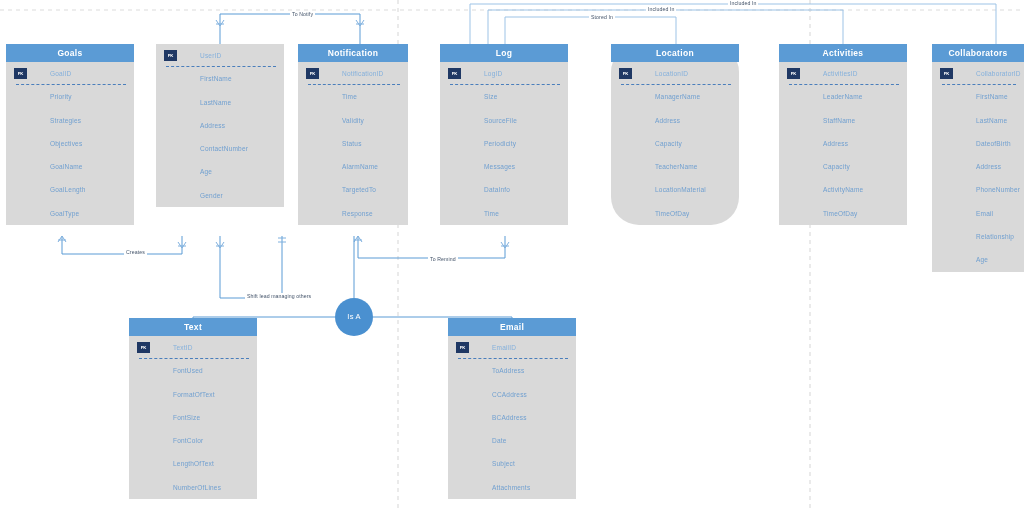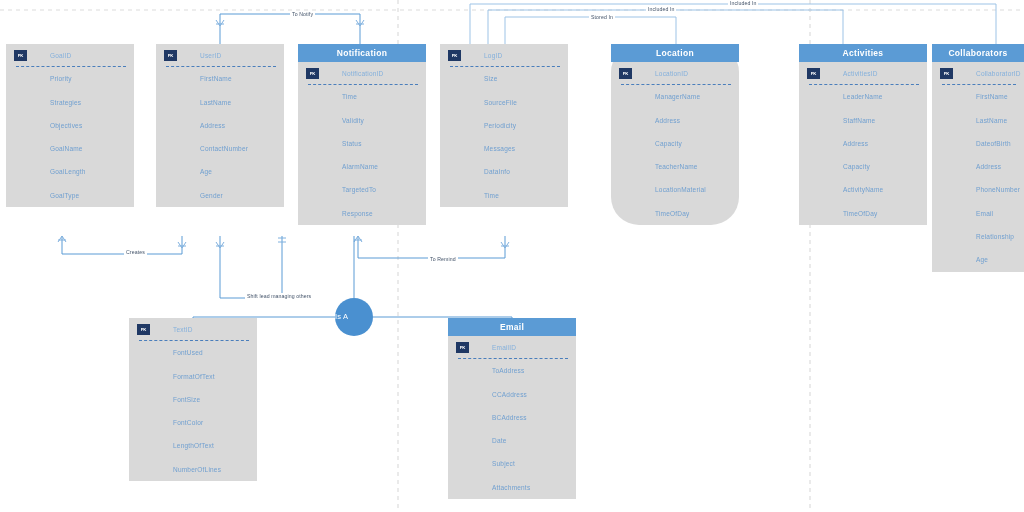--- a/index.html
+++ b/index.html
@@ -83,21 +83,21 @@
   }
   .isa-node {
     position: absolute;
     width: 38px;
     height: 38px;
     border-radius: 50%;
     background: #4a90d0;
     color: #ffffff;
     font-size: 7.5px;
     line-height: 38px;
-    text-align: left;
+    text-align: center;
     letter-spacing: 0.2px;
   }
   .rel-label {
     position: absolute;
     font-size: 5.2px;
     color: #44546a;
     background: #ffffff;
     padding: 0 2px;
     white-space: nowrap;
     letter-spacing: 0.1px;
@@ -151,20 +151,21 @@
 
     <path class="w" d="M373,317 L512,317 L512,318"></path>
 
     <path class="cf" d="M672,74 L676,68 L680,74 M672,72 L680,72"></path>
     <path class="cf" d="M839,74 L843,68 L847,74 M839,72 L847,72"></path>
     <path class="cf" d="M992,74 L996,68 L1000,74 M992,72 L1000,72"></path>
   </svg>
 
   <div id="entity-layer">
       <div class="entity" style="left: 6px; top: 44px; width: 128px;">
+        <div class="entity-header">Goals</div>
         <div class="entity-body">
           <div class="field pk"><span class="pk-badge">PK</span><span>GoalID</span><span class="pk-divider" style="bottom: 0px;"></span></div>
           <div class="field"><span>Priority</span></div>
           <div class="field"><span>Strategies</span></div>
           <div class="field"><span>Objectives</span></div>
           <div class="field"><span>GoalName</span></div>
           <div class="field"><span>GoalLength</span></div>
           <div class="field"><span>GoalType</span></div>
         </div>
       </div>
@@ -172,33 +173,34 @@
         <div class="entity-body">
           <div class="field pk"><span class="pk-badge">PK</span><span>UserID</span><span class="pk-divider" style="bottom: 0px;"></span></div>
           <div class="field"><span>FirstName</span></div>
           <div class="field"><span>LastName</span></div>
           <div class="field"><span>Address</span></div>
           <div class="field"><span>ContactNumber</span></div>
           <div class="field"><span>Age</span></div>
           <div class="field"><span>Gender</span></div>
         </div>
       </div>
-      <div class="entity" style="left: 298px; top: 44px; width: 128px;">
+      <div class="entity" style="left: 298px; top: 44px; width: 110px;">
         <div class="entity-header">Notification</div>
         <div class="entity-body">
           <div class="field pk"><span class="pk-badge">PK</span><span>NotificationID</span><span class="pk-divider" style="bottom: 0px;"></span></div>
           <div class="field"><span>Time</span></div>
           <div class="field"><span>Validity</span></div>
           <div class="field"><span>Status</span></div>
           <div class="field"><span>AlarmName</span></div>
           <div class="field"><span>TargetedTo</span></div>
           <div class="field"><span>Response</span></div>
         </div>
       </div>
       <div class="entity" style="left: 440px; top: 44px; width: 128px;">
+        <div class="entity-header">Log</div>
         <div class="entity-body">
           <div class="field pk"><span class="pk-badge">PK</span><span>LogID</span><span class="pk-divider" style="bottom: 0px;"></span></div>
           <div class="field"><span>Size</span></div>
           <div class="field"><span>SourceFile</span></div>
           <div class="field"><span>Periodicity</span></div>
           <div class="field"><span>Messages</span></div>
           <div class="field"><span>DataInfo</span></div>
           <div class="field"><span>Time</span></div>
         </div>
       </div>
@@ -207,21 +209,21 @@
         <div class="entity-body">
           <div class="field pk"><span class="pk-badge">PK</span><span>LocationID</span><span class="pk-divider" style="bottom: 0px;"></span></div>
           <div class="field"><span>ManagerName</span></div>
           <div class="field"><span>Address</span></div>
           <div class="field"><span>Capacity</span></div>
           <div class="field"><span>TeacherName</span></div>
           <div class="field"><span>LocationMaterial</span></div>
           <div class="field"><span>TimeOfDay</span></div>
         </div>
       </div>
-      <div class="entity" style="left: 779px; top: 44px; width: 128px; margin-left: 20px;">
+      <div class="entity" style="left: 779px; top: 44px; width: 128px;">
         <div class="entity-header">Activities</div>
         <div class="entity-body">
           <div class="field pk"><span class="pk-badge">PK</span><span>ActivitiesID</span><span class="pk-divider" style="bottom: 0px;"></span></div>
           <div class="field"><span>LeaderName</span></div>
           <div class="field"><span>StaffName</span></div>
           <div class="field"><span>Address</span></div>
           <div class="field"><span>Capacity</span></div>
           <div class="field"><span>ActivityName</span></div>
           <div class="field"><span>TimeOfDay</span></div>
         </div>
@@ -234,20 +236,21 @@
           <div class="field"><span>LastName</span></div>
           <div class="field"><span>DateofBirth</span></div>
           <div class="field"><span>Address</span></div>
           <div class="field"><span>PhoneNumber</span></div>
           <div class="field"><span>Email</span></div>
           <div class="field"><span>Relationship</span></div>
           <div class="field"><span>Age</span></div>
         </div>
       </div>
       <div class="entity" style="left: 129px; top: 318px; width: 128px;">
+        <div class="entity-header">Text</div>
         <div class="entity-body">
           <div class="field pk"><span class="pk-badge">PK</span><span>TextID</span><span class="pk-divider" style="bottom: 0px;"></span></div>
           <div class="field"><span>FontUsed</span></div>
           <div class="field"><span>FormatOfText</span></div>
           <div class="field"><span>FontSize</span></div>
           <div class="field"><span>FontColor</span></div>
           <div class="field"><span>LengthOfText</span></div>
           <div class="field"><span>NumberOfLines</span></div>
         </div>
       </div>

